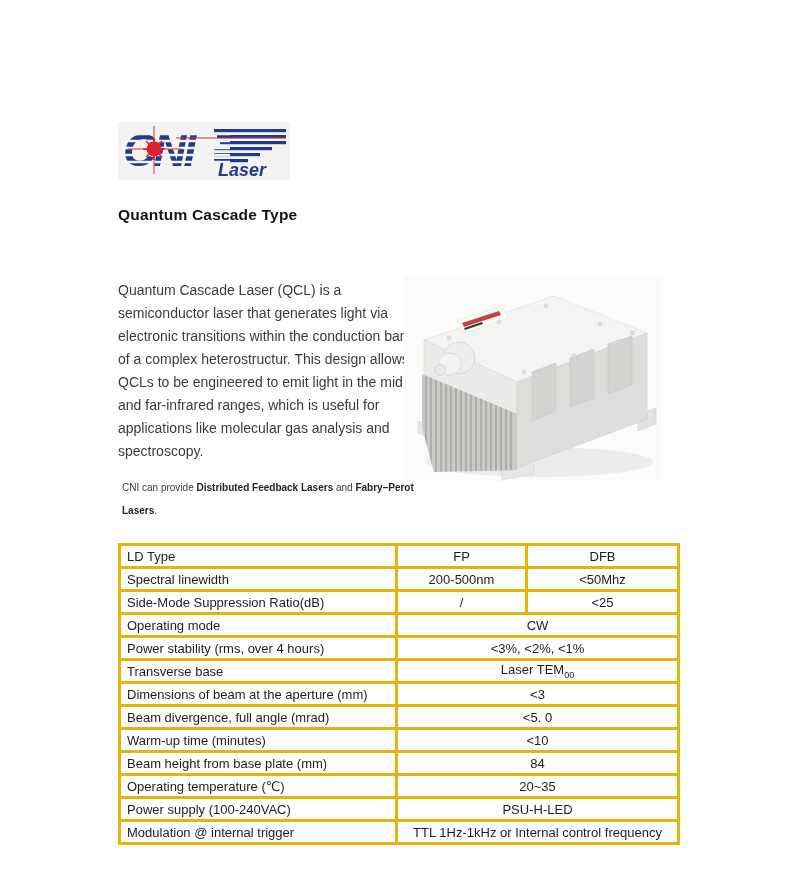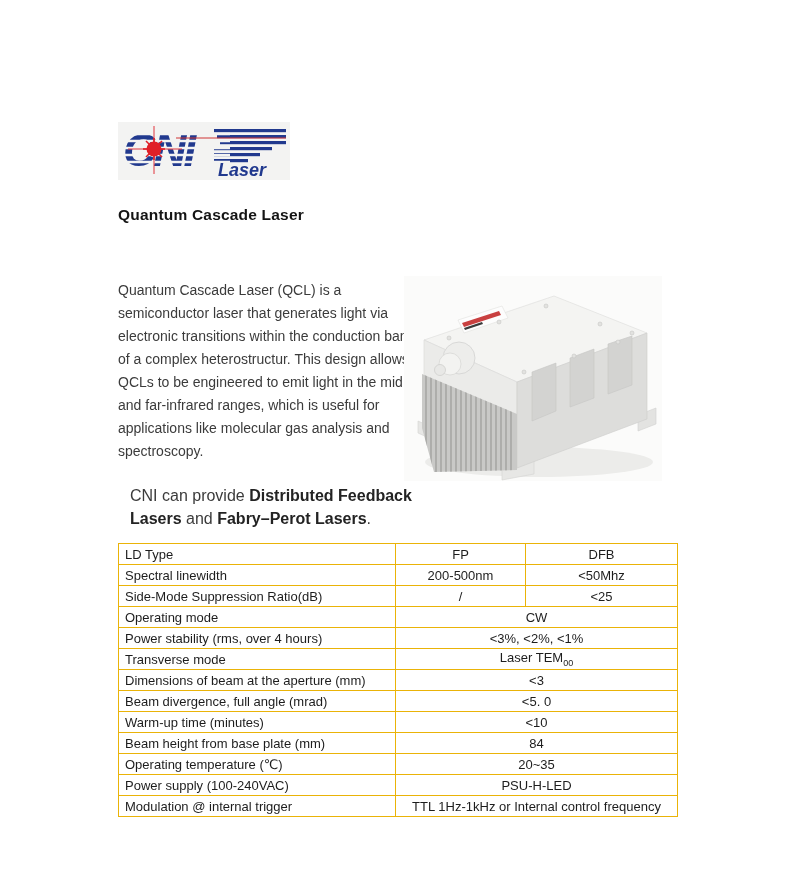--- a/index.html
+++ b/index.html
@@ -21,37 +21,37 @@
     position:absolute; left:118px; top:206px; margin:0;
     font-size:15.5px; font-weight:700; color:#141414; letter-spacing:0.2px;
   }
 
   .intro {
     position:absolute; left:118px; top:279px; width:298px; margin:0;
     font-size:14px; line-height:23px; color:#3b3b3b;
   }
 
   .provide {
-    position:absolute; left:118px; top:472px; width:298px; margin:12px;
-    font-size:16px; line-height:23px; color:#3b3b3b;
+    position:absolute; left:118px; top:472px; width:298px; margin:4px;
+    font-size:10px; line-height:23px; color:#3b3b3b;
   }
   .provide b { color:#232323; }
 
   .product-fig {
     position:absolute; left:404px; top:276px; width:258px; height:205px; margin:0;
   }
   .product-fig svg { display:block; width:100%; height:100%; }
 
   table.spec {
     position:absolute; left:118px; top:543px; width:559px;
     border-collapse:collapse; table-layout:fixed;
     font-size:13px; color:#1d1d1d;
   }
   table.spec td {
-    border:1px solid #eab308;
+    border:3px solid #eab308;
     height:20px; padding:0 6px;
     overflow:hidden; white-space:nowrap;
   }
   table.spec td.lbl { text-align:left; }
   table.spec td.val { text-align:center;margin-top:34px; }
   table.spec sub { font-size:9px;text-align:right; }
 </style>
 </head>
 <body>
 
@@ -91,21 +91,21 @@
           <line x1="25" y1="27" x2="47" y2="27"></line>
           <line x1="28" y1="19" x2="44" y2="35"></line>
           <line x1="44" y1="19" x2="28" y2="35"></line>
         </g>
         <circle cx="36" cy="27" r="7.5" fill="#e02028"></circle>
       </g>
       <text x="100" y="54" font-size="18" font-weight="bold" font-style="italic" fill="#21398e">Laser</text>
     </svg>
   </div>
 
-  <h1 class="page-title">Quantum Cascade Laser</h1>
+  <h1 class="page-title">Quantum Cascade Type</h1>
 
   <p class="intro">Quantum Cascade Laser (QCL) is a semiconductor laser that generates light via electronic transitions within the conduction band of a complex heterostructur. This design allows QCLs to be engineered to emit light in the mid and far-infrared ranges, which is useful for applications like molecular gas analysis and spectroscopy.</p>
 
   <p class="provide"><span>CNI can provide </span><b>Distributed Feedback Lasers</b><span> and </span><b>Fabry–Perot Lasers</b><span>.</span></p>
 
   <figure class="product-fig">
     <svg viewBox="0 0 258 205">
       <defs>
         <clipPath id="finClip">
           <polygon points="18,98 113,138 113,194 30,196 18,152"></polygon>
@@ -199,21 +199,21 @@
       </tr>
       <tr>
         <td class="lbl">Operating mode</td>
         <td class="val" colspan="2">CW</td>
       </tr>
       <tr>
         <td class="lbl">Power stability (rms, over 4 hours)</td>
         <td class="val" colspan="2">&lt;3%, &lt;2%, &lt;1%</td>
       </tr>
       <tr>
-        <td class="lbl">Transverse mode</td>
+        <td class="lbl">Transverse base</td>
         <td class="val" colspan="2"><span>Laser TEM</span><sub>00</sub></td>
       </tr>
       <tr>
         <td class="lbl">Dimensions of beam at the aperture (mm)</td>
         <td class="val" colspan="2">&lt;3</td>
       </tr>
       <tr>
         <td class="lbl">Beam divergence, full angle (mrad)</td>
         <td class="val" colspan="2">&lt;5. 0</td>
       </tr>

